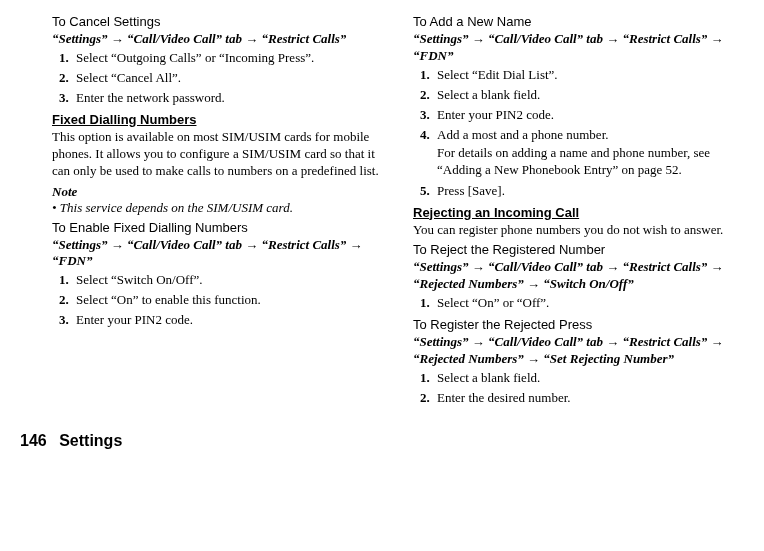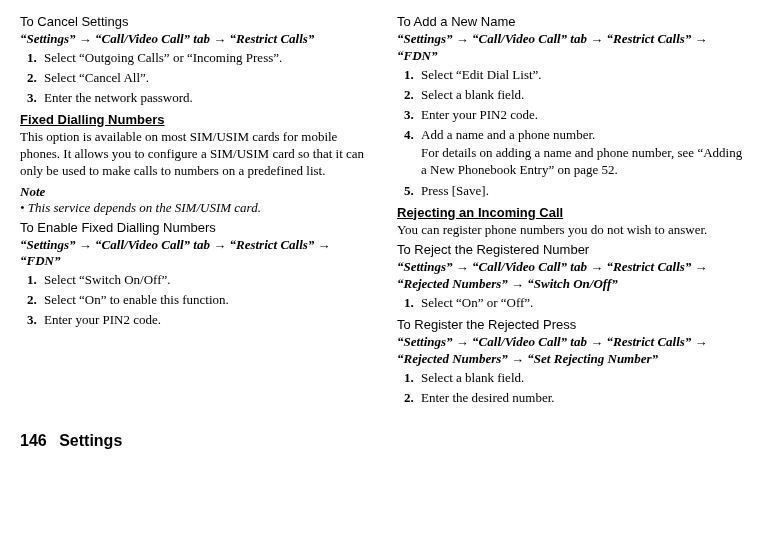--- a/index.html
+++ b/index.html
@@ -7,20 +7,21 @@
     font-size: 13px;
     margin: 0;
     padding: 10px 20px;
     width: 764px;
     box-sizing: border-box;
     color: #000;
   }
   .columns {
     display: flex;
     gap: 30px;
+    margin-left: 32px;
   }
   .col {
     flex: 1;
     min-width: 0;
   }
   .section-title {
     font-family: Arial, Helvetica, sans-serif;
     font-size: 13px;
     margin-top: 4px;
     margin-bottom: 2px;
@@ -109,21 +110,21 @@
 
   <div class="col">
 
     <div class="section-title">To Add a New Name</div>
     <div class="nav-path">“Settings” → “Call/Video Call” tab → “Restrict Calls” → “FDN”</div>
     <ol>
       <li>Select “Edit Dial List”.</li>
       <li>Select a blank field.</li>
       <li>Enter your PIN2 code.</li>
       <li>
-        <span>Add a name and a phone number.</span>
+        <span>Add a most and a phone number.</span>
         <div class="body-text" style="margin-top:2px;">For details on adding a name and phone number, see “Adding a New Phonebook Entry” on page 52.</div>
       </li>
       <li>Press [Save].</li>
     </ol>
 
     <div class="section-title-bold">Rejecting an Incoming Call</div>
     <div class="body-text">You can register phone numbers you do not wish to answer.</div>
 
     <div class="section-title">To Reject the Registered Number</div>
     <div class="nav-path">“Settings” → “Call/Video Call” tab → “Restrict Calls” → “Rejected Numbers” → “Switch On/Off”</div>

